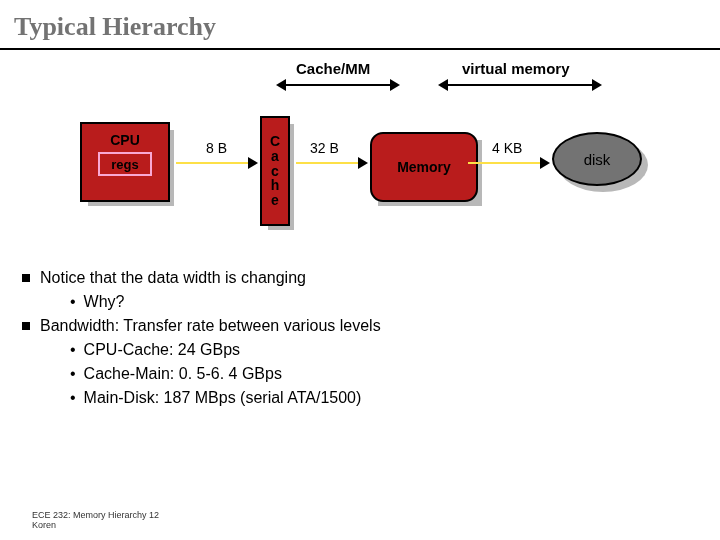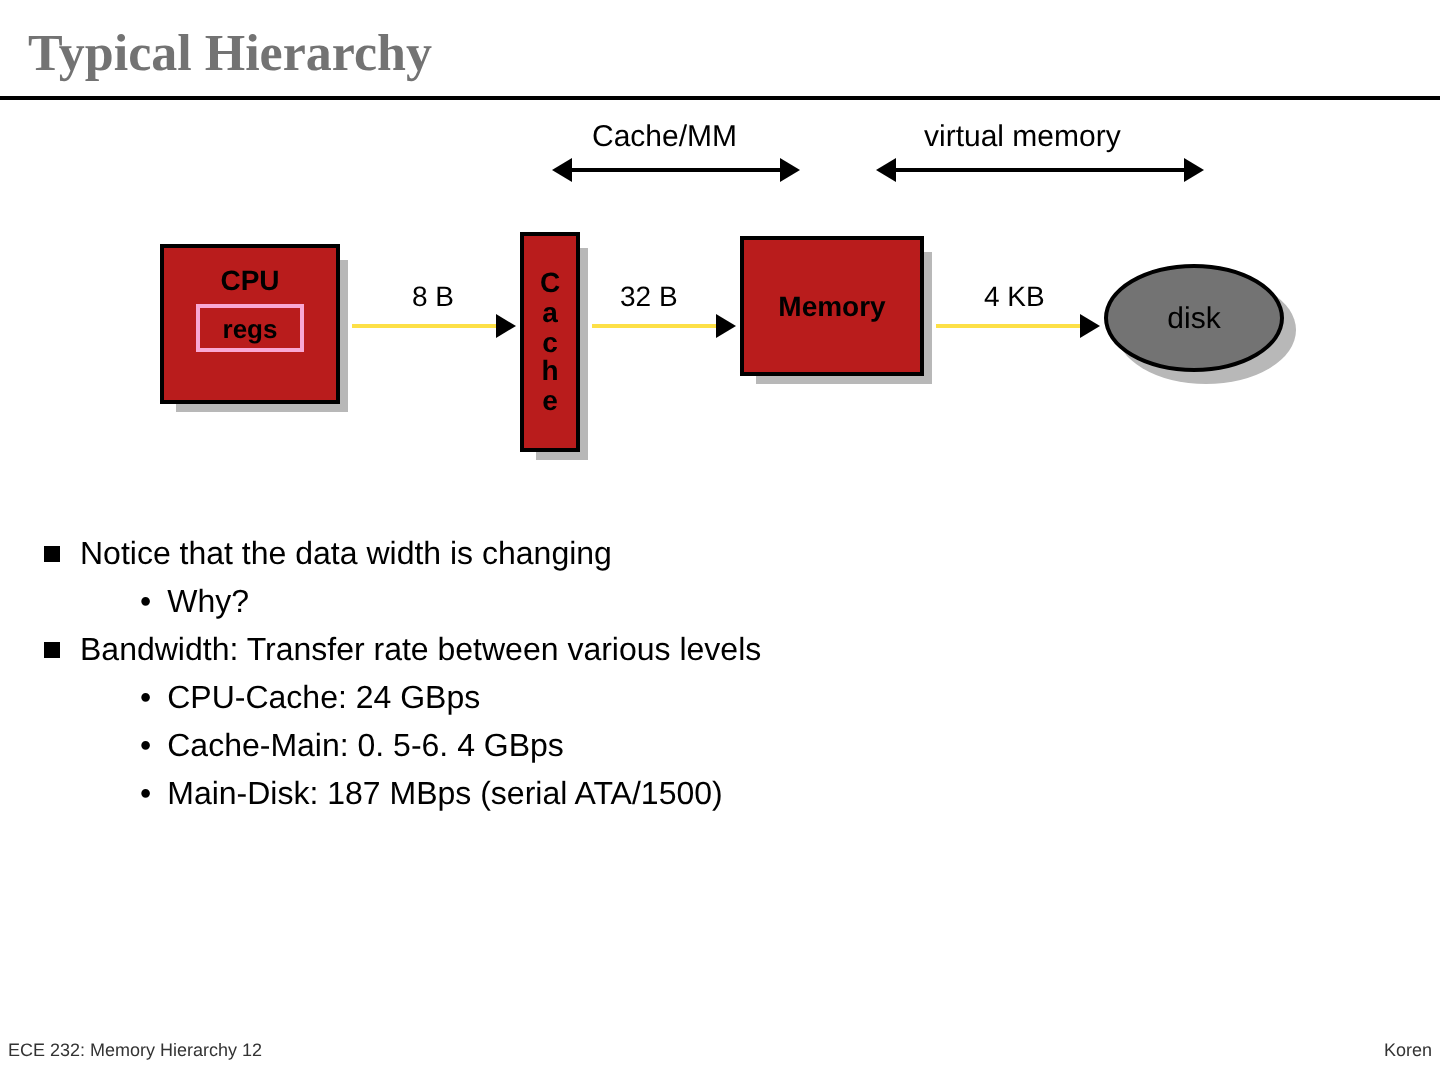--- a/index.html
+++ b/index.html
@@ -18,21 +18,21 @@
     padding: 12px 0 6px 14px;
     font-family: "Times New Roman", serif;
   }
   .hr {
     border-top: 2px solid #000;
     margin: 0 0 10px 0;
   }
   .top-labels {
     position: relative;
     height: 50px;
-    font-weight: normal;
+    font-weight: bold;
     font-size: 15px;
   }
   .top-label { position: absolute; top: 0; }
   .arrow-row {
     position: relative;
     height: 20px;
   }
   .dbl-arrow {
     position: absolute;
     height: 2px;
@@ -89,24 +89,25 @@
     width: 30px; height: 110px;
     display: flex; align-items: center; justify-content: center;
   }
   .cache-vert {
     font-size: 14px;
     line-height: 1.05;
     text-align: center;
     white-space: pre;
   }
   .mem-box {
-    left: 370px; top: 2px;
-    width: 92px; height: 70px;
-    display: flex; align-items: center; justify-content: center;
-    font-size: 14px;
+    left: 370px; top: 16px;
+    width: 108px; height: 70px;
+    display: flex; align-items: center; justify-content: center;
+    font-size: 14px;
+    border-radius: 13px;
   }
   .disk {
     position: absolute;
     left: 552px; top: 16px;
     width: 90px; height: 54px;
   }
   .disk-shadow {
     position: absolute;
     left: 6px; top: 6px;
     width: 90px; height: 54px;
@@ -154,21 +155,22 @@
   .dot { display: inline-block; margin-right: 8px; }
 
   .footer {
     position: absolute;
     bottom: 10px;
     left: 0; right: 0;
     font-size: 9px;
     color: #333;
     display: flex;
     justify-content: space-between;
-    padding: 0 4px;
+    padding: 0 32px;
+    flex-direction: column;
   }
   .footer .center { flex: 1; text-align: center; }
   .footer em { font-style: italic; }
 </style>
 </head>
 <body>
 
 <div class="title">Typical Hierarchy</div>
 <div class="hr"></div>
 

